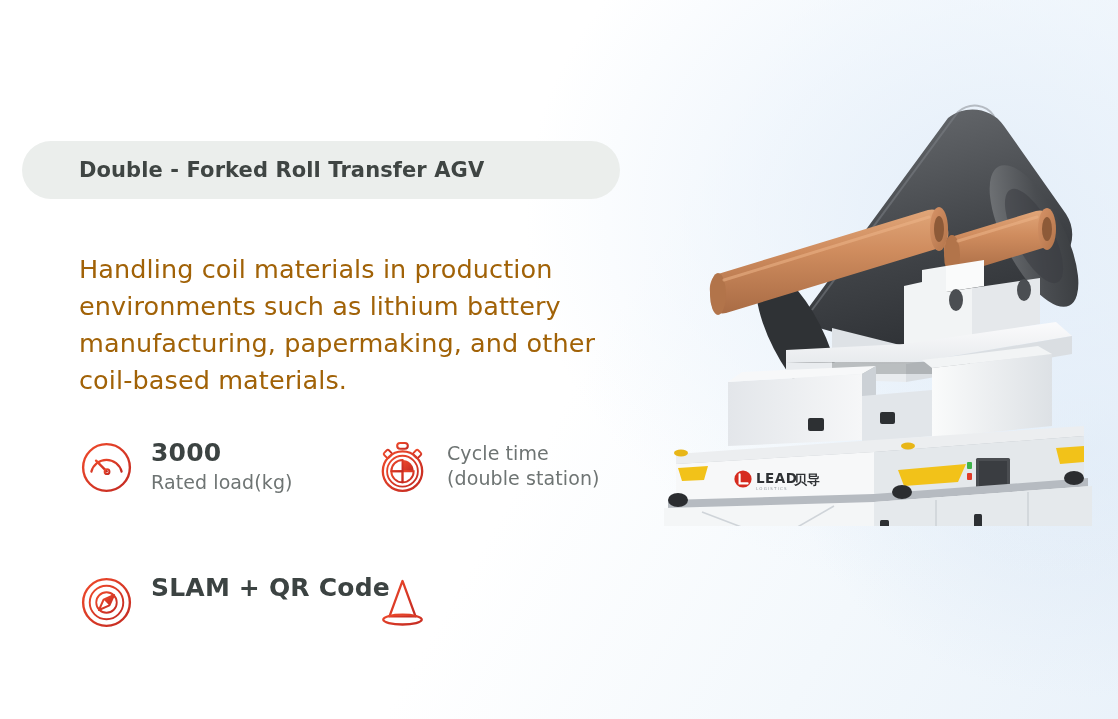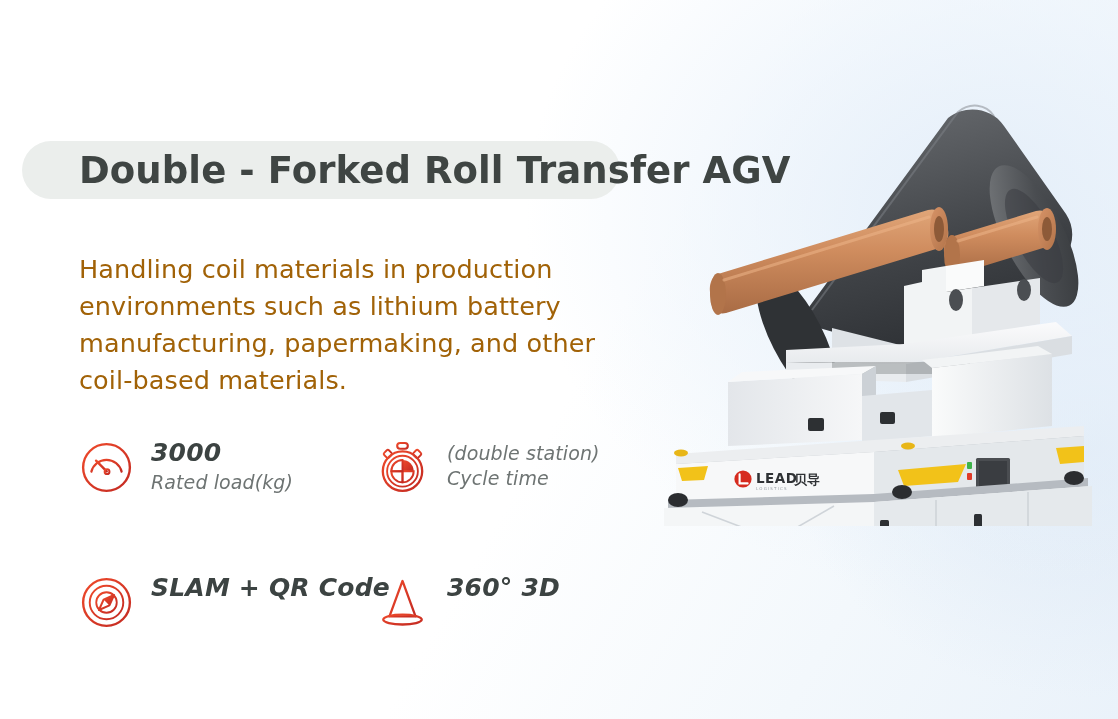--- a/index.html
+++ b/index.html
@@ -47,21 +47,21 @@
     top: 141px;
     width: 598px;
     height: 58px;
     background: #ebeeec;
     border-radius: 29px;
     display: flex;
     align-items: center;
   }
   #title-text {
     margin-left: 57px;
-    font-size: 37px;
+    font-size: 21px;
     font-weight: 700;
     color: #3f4543;
     letter-spacing: 0.1px;
     white-space: nowrap;
     font-family: "DejaVu Sans", sans-serif;
   }
 
   
   #description {
     position: absolute;
@@ -78,21 +78,20 @@
   
   #spec-grid {
     position: absolute;
     left: 79px;
     top: 437px;
     width: 570px;
   }
   .spec-row {
     display: flex;
     width: 100%;
-    font-style: italic;
   }
   .spec-row.row-2 { margin-top: 77px; }
 
   .spec-item {
     display: flex;
     align-items: flex-start;
   }
   .spec-item.col-1 { width: 296px; }
   .spec-item.col-2 { width: 274px; }
 
@@ -204,22 +203,22 @@
               <line x1="46.8" y1="34" x2="51.5" y2="34" stroke="url(#gradWatch)" stroke-width="2.4" stroke-linecap="round"></line>
               <line x1="30" y1="50.8" x2="30" y2="55.5" stroke="url(#gradWatch)" stroke-width="2.4" stroke-linecap="round"></line>
               <path d="M30 34 L30 21.8 A12.2 12.2 0 0 1 42.2 34 Z" fill="url(#gradWatch)"></path>
               <path d="M30 34 L42.2 34 A12.2 12.2 0 0 1 30 46.2 Z" fill="none" stroke="url(#gradWatch)" stroke-width="2.1"></path>
               <path d="M30 34 L17.8 34 A12.2 12.2 0 0 0 30 46.2 Z" fill="none" stroke="url(#gradWatch)" stroke-width="2.1"></path>
               <path d="M30 34 L17.8 34 A12.2 12.2 0 0 1 30 21.8 Z" fill="none" stroke="url(#gradWatch)" stroke-width="2.1"></path>
             </svg>
           </div>
           <div class="spec-text">
             <div class="spec-label">
+              <span class="l2">Cycle time</span>
               <span class="l2">(double station)</span>
-              <span class="l2">Cycle time</span>
             </div>
           </div>
         </div>
       </div>
 
       <div class="spec-row row-2">
 
         <div class="spec-item col-1">
           <div class="spec-icon">
             <svg viewBox="0 0 60 60" xmlns="http://www.w3.org/2000/svg">
@@ -255,21 +254,20 @@
                 </linearGradient>
               </defs>
               <path d="M30 6.5 L44.2 45.2 L15.8 45.2 Z" fill="none" stroke="url(#gradCone)" stroke-width="2.5" stroke-linejoin="round"></path>
               <line x1="24.6" y1="21.3" x2="35.4" y2="21.3" stroke="url(#gradCone)" stroke-width="2.1" stroke-linecap="round"></line>
               <line x1="22.1" y1="28.2" x2="37.9" y2="28.2" stroke="url(#gradCone)" stroke-width="2.1" stroke-linecap="round"></line>
               <line x1="19.6" y1="35.1" x2="40.4" y2="35.1" stroke="url(#gradCone)" stroke-width="2.1" stroke-linecap="round"></line>
               <ellipse cx="30" cy="48.6" rx="21" ry="5.4" fill="none" stroke="url(#gradCone)" stroke-width="2.5"></ellipse>
             </svg>
           </div>
           <div class="spec-text">
-            <div class="spec-value">360° 3D</div>
           </div>
         </div>
       </div>
 
     </div>
   </div>
 
   <div id="agv-figure">
     <svg viewBox="0 0 470 430" xmlns="http://www.w3.org/2000/svg">
       <defs>

